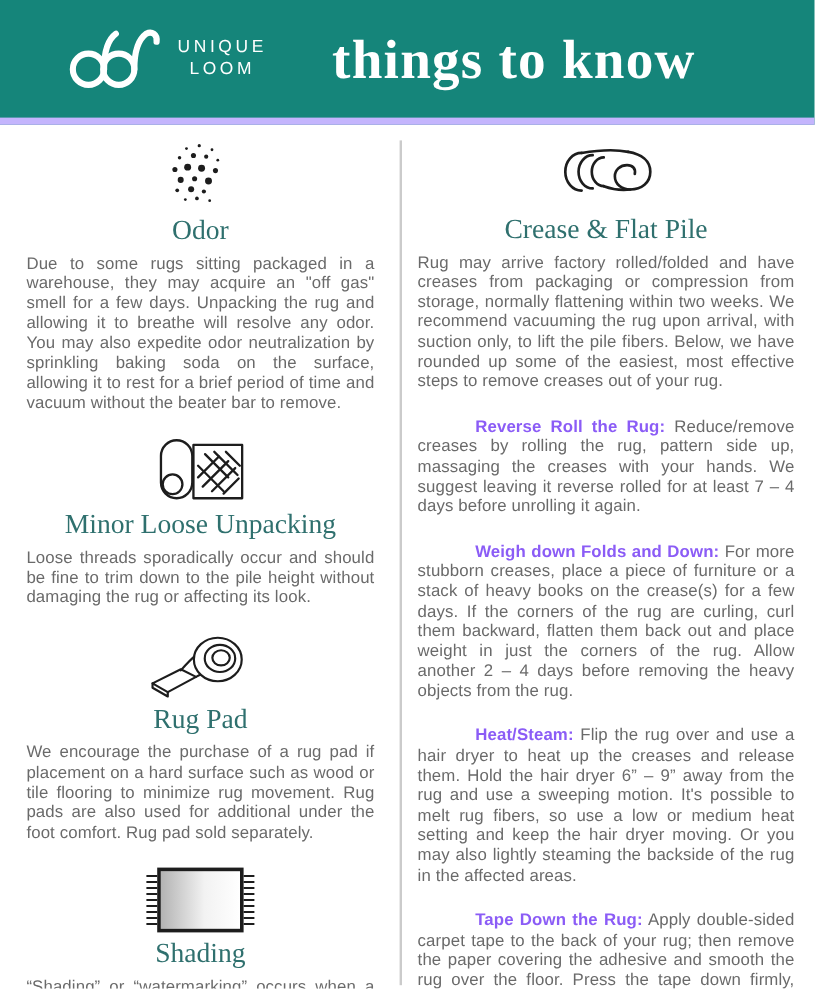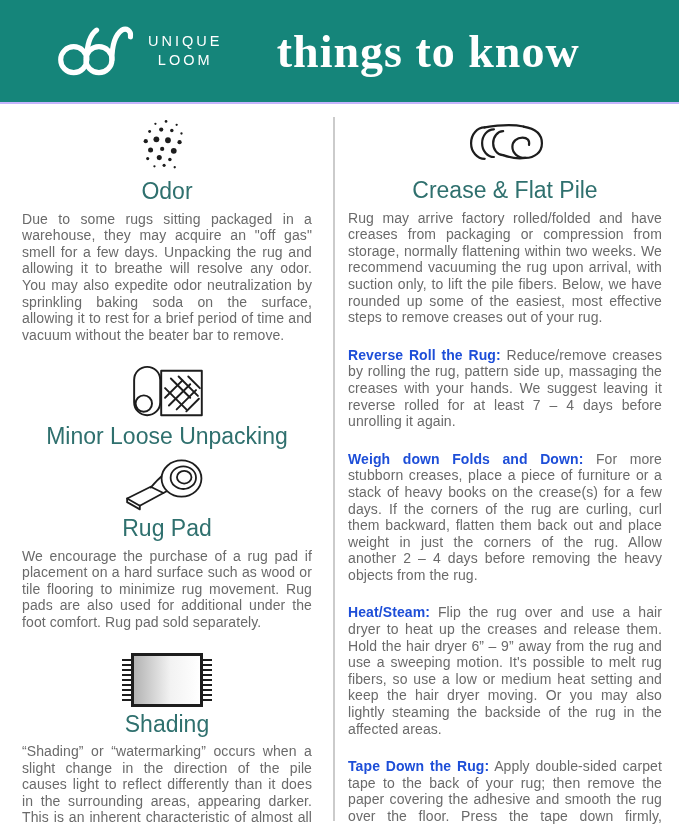--- a/index.html
+++ b/index.html
@@ -2,21 +2,21 @@
 <html><head>
 <meta charset="utf-8">
 <style>
   html,body{margin:0;padding:0;background:#fff;}
   .page{
     width:679px;height:824px;background:#ffffff;overflow:hidden;
     font-family:"Liberation Sans", sans-serif;position:relative;
   }
   
   .header{
-    height:104px;background:#15857a;border-bottom:2px solid #c4b5fd;
+    height:104px;background:#15857a;border-bottom:6px solid #c4b5fd;
     box-sizing:border-box;display:flex;align-items:center;
     padding:0 26px 0 54px;
     gap:15px;
   }
   .logo-group{display:flex;align-items:center;gap:12px;flex:none;}
   .brand{
     color:#fff;font-size:14.5px;letter-spacing:3px;line-height:1.3;
     text-align:center;font-weight:400;
   }
   .title{
@@ -25,28 +25,28 @@
     font-size:46px;letter-spacing:1px;padding-right:34px;
   }
   
   .content{display:flex;box-sizing:border-box;height:717px;padding:13px 17px 0 22px;}
   .col-left{width:290px;flex:none;}
   .divider{width:2px;background:#cbcbcb;margin-left:21px;margin-right:13px;flex:none;}
   .col-right{flex:1;min-width:0;}
   .icon-row{display:flex;justify-content:center;align-items:center;height:56px;margin:2px 0 3px;}
   .icon-row.short{height:48px;margin-top:4px;margin-bottom:8px;}
   h2.section-title{
-    font-family:Liberation Sans, sans-serif;font-weight:400;color:#2f706e;
+    font-family:Liberation Serif, serif;font-weight:400;color:#2f706e;
     font-size:23px;text-align:center;margin:0 0 5px;line-height:1.2;
   }
   p.body, p.tip{
     font-size:14px;line-height:16.6px;color:#6a6a6a;text-align:justify;
     margin:0 0 21px;letter-spacing:0.1px;
   }
-  p.tip b{color:#1d4ed8;font-weight:700;}
+  p.tip b{color:#8b5cf6;font-weight:700;margin-left:48px;}
   
   .shading-icon{display:flex;align-items:center;}
   .fringe{
     width:9px;height:42px;flex:none;
     background:repeating-linear-gradient(to bottom,#1d1d1d 0 2px,transparent 2px 5px);
   }
   .rug-rect{
     width:66px;height:48px;flex:none;border:3px solid #1d1d1d;
     background:linear-gradient(to right,#b3b3b3,#f2f2f2 55%,#ffffff);
   }
@@ -110,20 +110,21 @@
         <div class="icon-row">
           <svg class="ink" width="84" height="58" viewBox="0 0 84 60">
             <rect x="36" y="8" width="42" height="46" fill="#fff"></rect>
             <path d="M40,36 L58,18 M44,44 L66,22 M52,48 L72,28 M62,50 L75,37"></path>
             <path d="M46,16 L66,36 M40,26 L62,48 M54,14 L74,34 M64,14 L76,26"></path>
             <rect x="8" y="4" width="27" height="50" rx="13.5" fill="#fff"></rect>
             <circle cx="18" cy="42" r="8.5" fill="#fff"></circle>
           </svg>
         </div>
         <h2 class="section-title">Minor Loose Unpacking</h2>
+        <p class="body">Loose threads sporadically occur and should be fine to trim down to the pile height without damaging the rug or affecting its look.</p>
       </section>
 
       <section>
         <div class="icon-row">
           <svg class="ink" width="92" height="58" viewBox="0 0 96 64">
             <path d="M4,48 L30,35 L44,42 L18,56 Z" fill="#fff"></path>
             <path d="M4,48 L4,52 L18,60 L18,56"></path>
             <path d="M30,36 C36,29 40,25 45,21"></path>
             <path d="M44,42 C50,39 54,36 58,33"></path>
             <ellipse cx="64" cy="26" rx="22" ry="20" fill="#fff"></ellipse>

